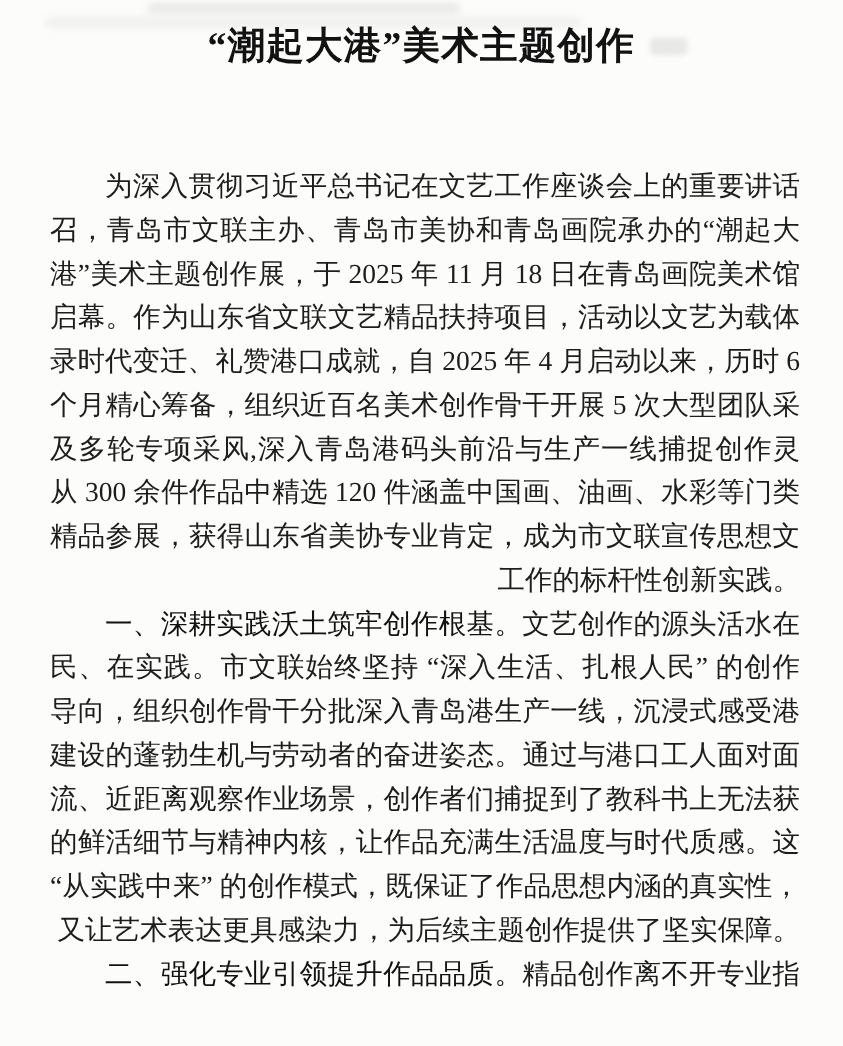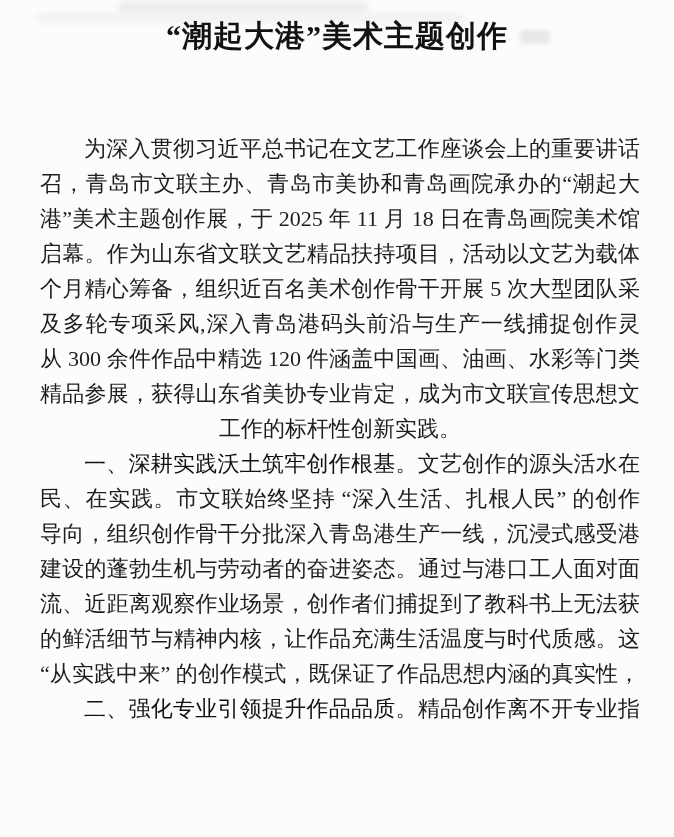--- a/index.html
+++ b/index.html
@@ -38,21 +38,21 @@
     color: #1a1a1a;
   }
   .doc-body {
     position: absolute;
     top: 131px; left: 40px;
     width: 600px;
     font-size: 22px;
     line-height: 35px;
     color: #1d1d1d;
   }
-  .line { height: 35px; overflow: hidden; text-align: center; }
+  .line { height: 35px; overflow: hidden; text-align: right; }
   .line.justify { text-align: justify; text-align-last: justify; }
   .line.indent { text-indent: 44px; }
   .run { }
   .run.bold {
     font-family: "Liberation Sans", sans-serif;
     font-weight: 400;
     color: #111111;
   }
 </style>
 </head>
@@ -64,27 +64,29 @@
   <div class="ghost ghost3"></div>
 
   <h1 class="title">“潮起大港”美术主题创作</h1>
 
 
   <div class="doc-body">
       <div class="line indent justify"><span class="run">为深入贯彻习近平总书记在文艺工作座谈会上的重要讲话</span></div>
       <div class="line justify"><span class="run">召，青岛市文联主办、青岛市美协和青岛画院承办的“潮起大</span></div>
       <div class="line justify"><span class="run">港”美术主题创作展，于 2025 年 11 月 18 日在青岛画院美术馆</span></div>
       <div class="line justify"><span class="run">启幕。作为山东省文联文艺精品扶持项目，活动以文艺为载体记</span></div>
+      <div class="line justify"><span class="run">录时代变迁、礼赞港口成就，自 2025 年 4 月启动以来，历时 6</span></div>
       <div class="line justify"><span class="run">个月精心筹备，组织近百名美术创作骨干开展 5 次大型团队采风</span></div>
       <div class="line justify"><span class="run">及多轮专项采风,深入青岛港码头前沿与生产一线捕捉创作灵感，</span></div>
       <div class="line justify"><span class="run">从 300 余件作品中精选 120 件涵盖中国画、油画、水彩等门类的</span></div>
       <div class="line justify"><span class="run">精品参展，获得山东省美协专业肯定，成为市文联宣传思想文化</span></div>
       <div class="line"><span class="run">工作的标杆性创新实践。</span></div>
       <div class="line indent justify"><span class="run bold">一、深耕实践沃土筑牢创作根基。</span><span class="run">文艺创作的源头活水在人</span></div>
       <div class="line justify"><span class="run">民、在实践。市文联始终坚持 “深入生活、扎根人民” 的创作</span></div>
       <div class="line justify"><span class="run">导向，组织创作骨干分批深入青岛港生产一线，沉浸式感受港口</span></div>
       <div class="line justify"><span class="run">建设的蓬勃生机与劳动者的奋进姿态。通过与港口工人面对面交</span></div>
       <div class="line justify"><span class="run">流、近距离观察作业场景，创作者们捕捉到了教科书上无法获取</span></div>
       <div class="line justify"><span class="run">的鲜活细节与精神内核，让作品充满生活温度与时代质感。这种</span></div>
       <div class="line justify"><span class="run">“从实践中来” 的创作模式，既保证了作品思想内涵的真实性，</span></div>
+      <div class="line"><span class="run">又让艺术表达更具感染力，为后续主题创作提供了坚实保障。</span></div>
       <div class="line indent justify"><span class="run bold">二、强化专业引领提升作品品质。</span><span class="run">精品创作离不开专业指导</span></div>
     </div>
 </div>
 
 </body></html>

